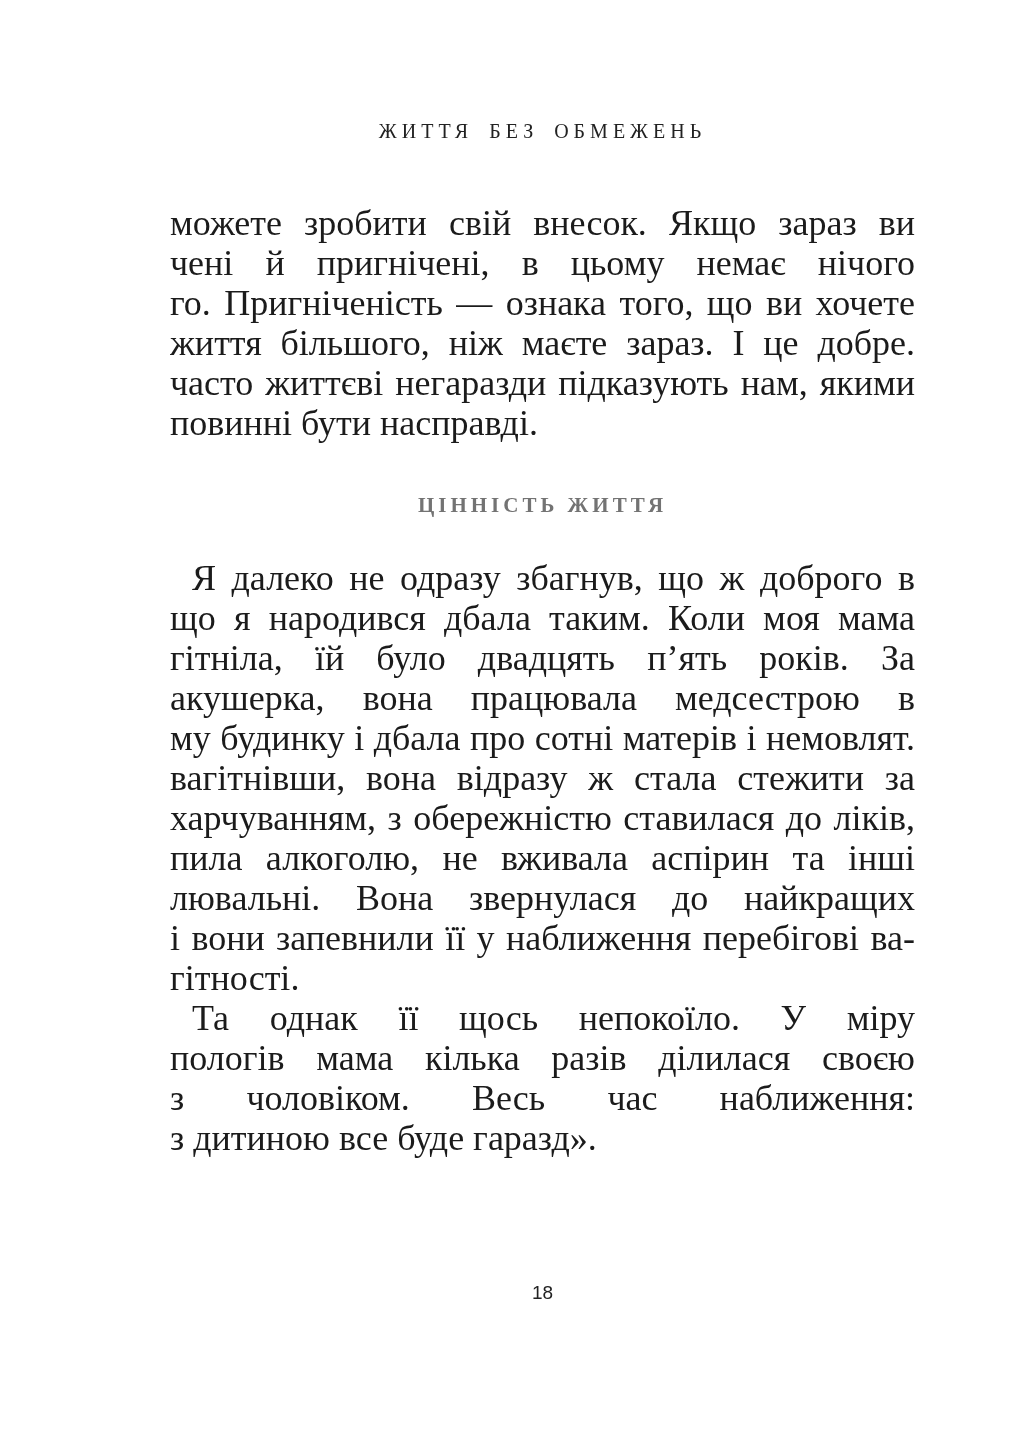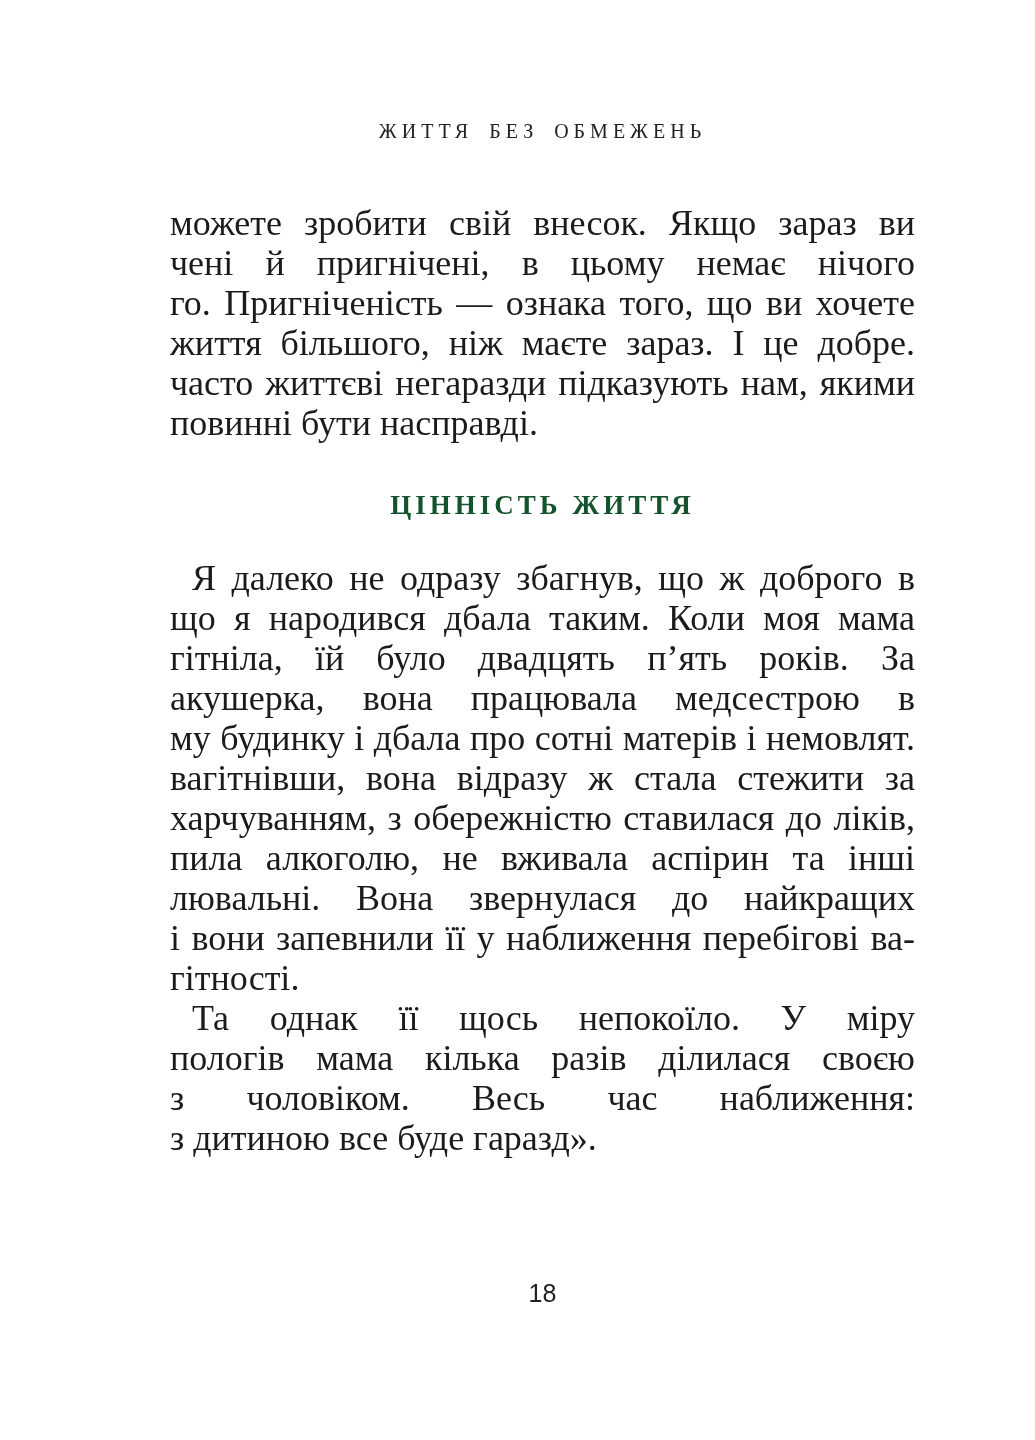--- a/index.html
+++ b/index.html
@@ -52,35 +52,35 @@
   .line { white-space: normal; }
   .line.last {
     text-align: right;
     text-align-last: left;
   }
   .line.indent {
     text-indent: 22px;
   }
   .section-heading {
     margin: 42px 0 33px 0;
-    font-size: 27px;
+    font-size: 21px;
     line-height: 40px;
     font-weight: bold;
     text-align: center;
     letter-spacing: 4px;
-    color: #14532d;
+    color: #737373;
   }
   .page-number {
     position: absolute;
     top: 1278px;
     left: 170px;
     width: 745px;
     text-align: center;
     font-family: "Liberation Sans", sans-serif;
-    font-size: 25px;
+    font-size: 19px;
     line-height: 30px;
     color: #222222;
   }
 </style>
 </head>
 <body>
 
 <div class="page">
 
   <div class="running-header">ЖИТТЯ БЕЗ ОБМЕЖЕНЬ</div>

